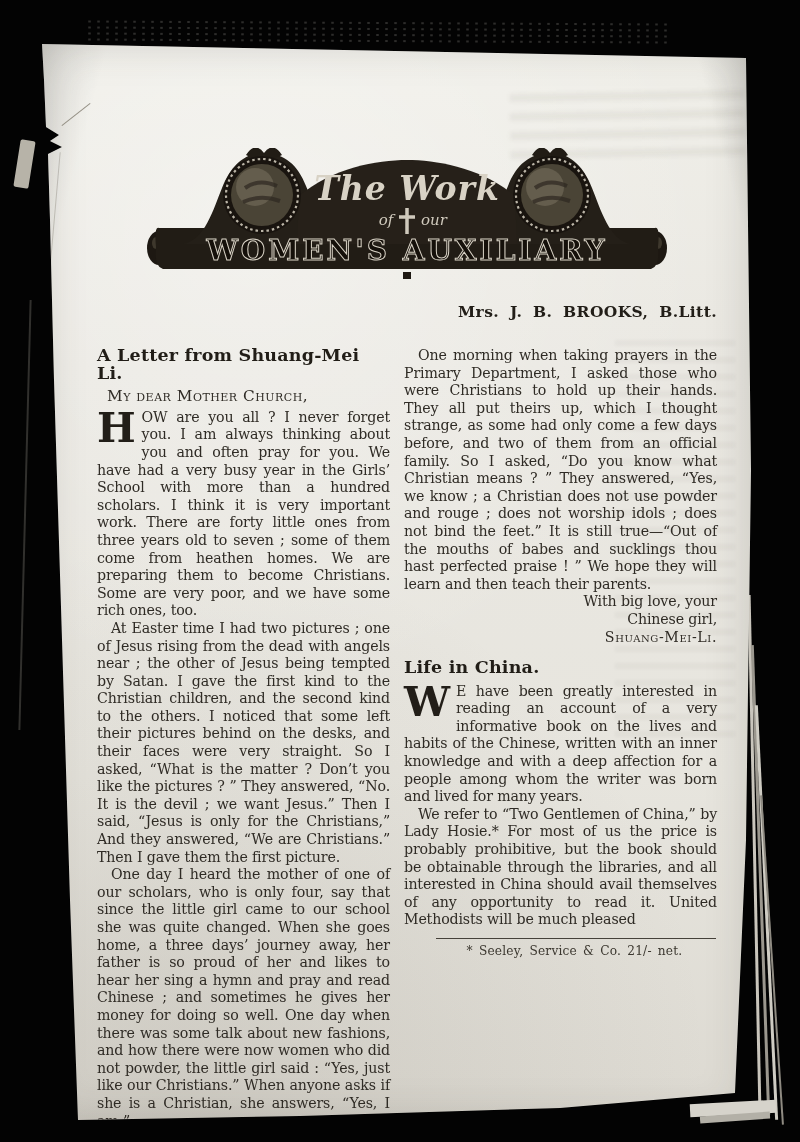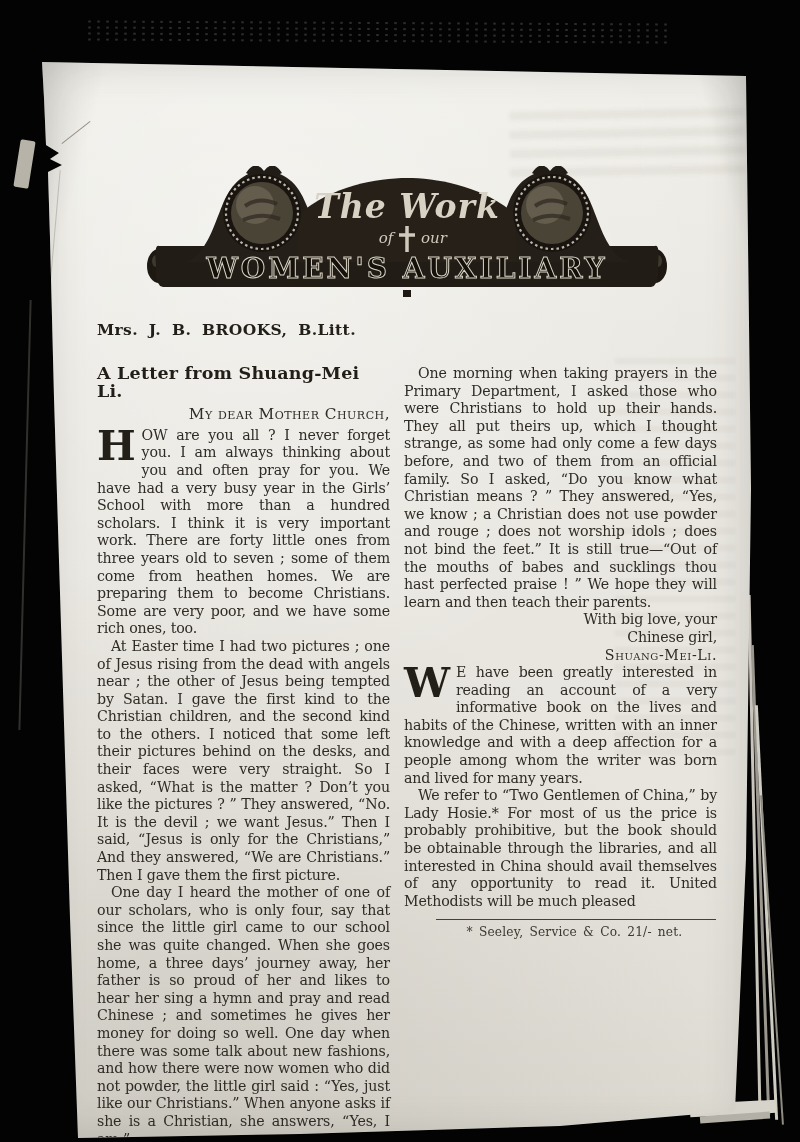--- a/index.html
+++ b/index.html
@@ -8,21 +8,21 @@
   
   .noise{position:absolute;left:85px;top:20px;width:585px;height:22px;opacity:.45;
          background-image:radial-gradient(circle,rgba(160,158,152,.6) 1px,transparent 1.5px);
          background-size:9px 6px;transform:rotate(.3deg);filter:blur(.4px);}
   
   .fragment{position:absolute;left:17px;top:140px;width:15px;height:48px;background:#b7b3a8;
             transform:rotate(9deg);border-radius:2px;}
   .left-sliver{position:absolute;left:24px;top:300px;width:2px;height:430px;
                background:rgba(170,165,155,.28);transform:rotate(1.5deg);}
   
-  .page{position:absolute;left:40px;top:58px;width:712px;height:1084px;
+  .page{position:absolute;left:40px;top:40px;width:712px;height:1084px;
         background:
           radial-gradient(circle at 30% 18%,rgba(255,255,255,.35),transparent 45%),
           radial-gradient(circle at 20% 95%,rgba(70,64,52,.10),transparent 45%),
           linear-gradient(105deg,rgba(0,0,0,.12),rgba(0,0,0,0) 7%),
           linear-gradient(255deg,rgba(0,0,0,.14),rgba(0,0,0,0) 6%),
           linear-gradient(180deg,#f0efe9 0%,#eae8e2 30%,#e7e5de 68%,#dcd9d1 100%);
         box-shadow:inset 0 0 46px rgba(60,55,45,.22);
         clip-path:polygon(2px 4px,706px 18px,711px 430px,706px 800px,695px 1053px,
           520px 1068px,260px 1076px,38px 1080px,30px 860px,22px 600px,14px 340px,
           10px 180px,8px 114px,22px 107px,10px 101px,19px 95px,6px 87px,4px 40px);}
@@ -41,31 +41,31 @@
   .stack{position:absolute;background:#b5b1a8;}
   .stack.s1{left:753px;top:595px;width:3px;height:515px;transform:rotate(-1.2deg);background:#c9c5bc;}
   .stack.s2{left:759px;top:645px;width:3px;height:470px;transform:rotate(-2deg);background:#9b978e;}
   .stack.s3{left:765px;top:705px;width:3px;height:415px;transform:rotate(-2.8deg);background:#cfccc3;}
   .stack.s4{left:771px;top:795px;width:2px;height:330px;transform:rotate(-3.8deg);background:#8f8b82;}
   .stack.w1{left:690px;top:1102px;width:86px;height:13px;transform:rotate(-3deg);background:#d6d3cb;}
   .stack.w2{left:700px;top:1114px;width:70px;height:7px;transform:rotate(-4deg);background:#b3b0a7;}
   
   .content{position:absolute;left:57px;top:108px;width:620px;color:#2f2b25;}
   .banner-wrap{text-align:center;height:147px;}
-  .byline{margin-top:7px;text-align:left;font-weight:bold;font-size:15.5px;
+  .byline{margin-top:7px;text-align:right;font-weight:bold;font-size:15.5px;
           letter-spacing:.4px;word-spacing:5px;color:#221e18;}
   .cols{margin-top:26px;display:flex;gap:14px;text-align:justify;
         font-size:14.2px;line-height:17.6px;letter-spacing:-.15px;}
   .col-left{width:293px;}
   .col-right{width:313px;}
   h2{font-size:17.5px;font-weight:bold;margin:0 0 6px 0;color:#211d17;text-align:left;
      letter-spacing:.2px;}
   h2.china{margin:13px 0 6px 0;}
   .salutation{font-variant:small-caps;letter-spacing:.5px;margin:0 0 3px 10px;
-              font-size:15.3px;text-align:right;}
+              font-size:15.3px;text-align:left;}
   p{margin:0;text-indent:14px;}
   p.flush{text-indent:0;}
   .dropcap{float:left;font-size:41px;line-height:33px;padding:3px 6px 0 0;
            font-weight:bold;color:#221e18;}
   .signoff{text-align:right;text-indent:0;}
   .signoff.s1{margin-left:108px;}
   .signoff.s2{margin-left:158px;}
   .signoff.s3{margin-left:188px;font-variant:small-caps;letter-spacing:.6px;}
   .footnote-rule{border:0;border-top:1.4px solid #45413a;margin:9px 0 4px 32px;width:280px;}
   .footnote{font-size:12.2px;text-align:center;text-indent:0;padding-left:28px;
@@ -147,20 +147,21 @@
           <p>At Easter time I had two pictures ; one of Jesus rising from the dead with angels near ; the other of Jesus being tempted by Satan.  I gave the first kind to the Christian children, and the second kind to the others.  I noticed that some left their pictures behind on the desks, and their faces were very straight.  So I asked, “What is the matter ?  Don’t you like the pictures ? ”  They answered, “No. It is the devil ; we want Jesus.”  Then I said, “Jesus is only for the Christians,” And they answered, “We are Christians.” Then I gave them the first picture.</p>
           <p>One day I heard the mother of one of our scholars, who is only four, say that since the little girl came to our school she was quite changed.  When she goes home, a three days’ journey away, her father is so proud of her and likes to hear her sing a hymn and pray and read Chinese ; and sometimes he gives her money for doing so well.  One day when there was some talk about new fashions, and how there were now women who did not powder, the little girl said : “Yes, just like our Christians.”  When anyone asks if she is a Christian, she answers, “Yes, I am.”</p>
         </div>
 
         <div class="col-right">
           <p>One morning when taking prayers in the Primary Department, I asked those who were Christians to hold up their hands.  They all put theirs up, which I thought strange, as some had only come a few days before, and two of them from an official family.  So I asked, “Do you know what Christian means ? ”  They answered, “Yes, we know ;  a Christian does not use powder and rouge ;  does not worship idols ;  does not bind the feet.” It is still true—“Out of the mouths of babes and sucklings thou hast perfected praise ! ”  We hope they will learn and then teach their parents.</p>
           <div class="signoff s1">With big love, your</div>
           <div class="signoff s2">Chinese girl,</div>
           <div class="signoff s3">Shuang-Mei-Li.</div>
 
+          <h2 class="china">Life in China.</h2>
           <p class="flush"><span class="dropcap">W</span><span>E have been greatly interested in reading an account of a very informative book on the lives and habits of the Chinese, written with an inner knowledge and with a deep affection for a people among whom the writer was born and lived for many years.</span></p>
           <p>We refer to “Two Gentlemen of China,” by Lady Hosie.*  For most of us the price is probably prohibitive, but the book should be obtainable through the libraries, and all interested in China should avail themselves of any opportunity to read it.  United Methodists will be much pleased</p>
 
           <hr class="footnote-rule">
           <div class="footnote">* Seeley, Service &amp; Co.  21/- net.</div>
         </div>
       </div>
 
     </div>
   </div>

